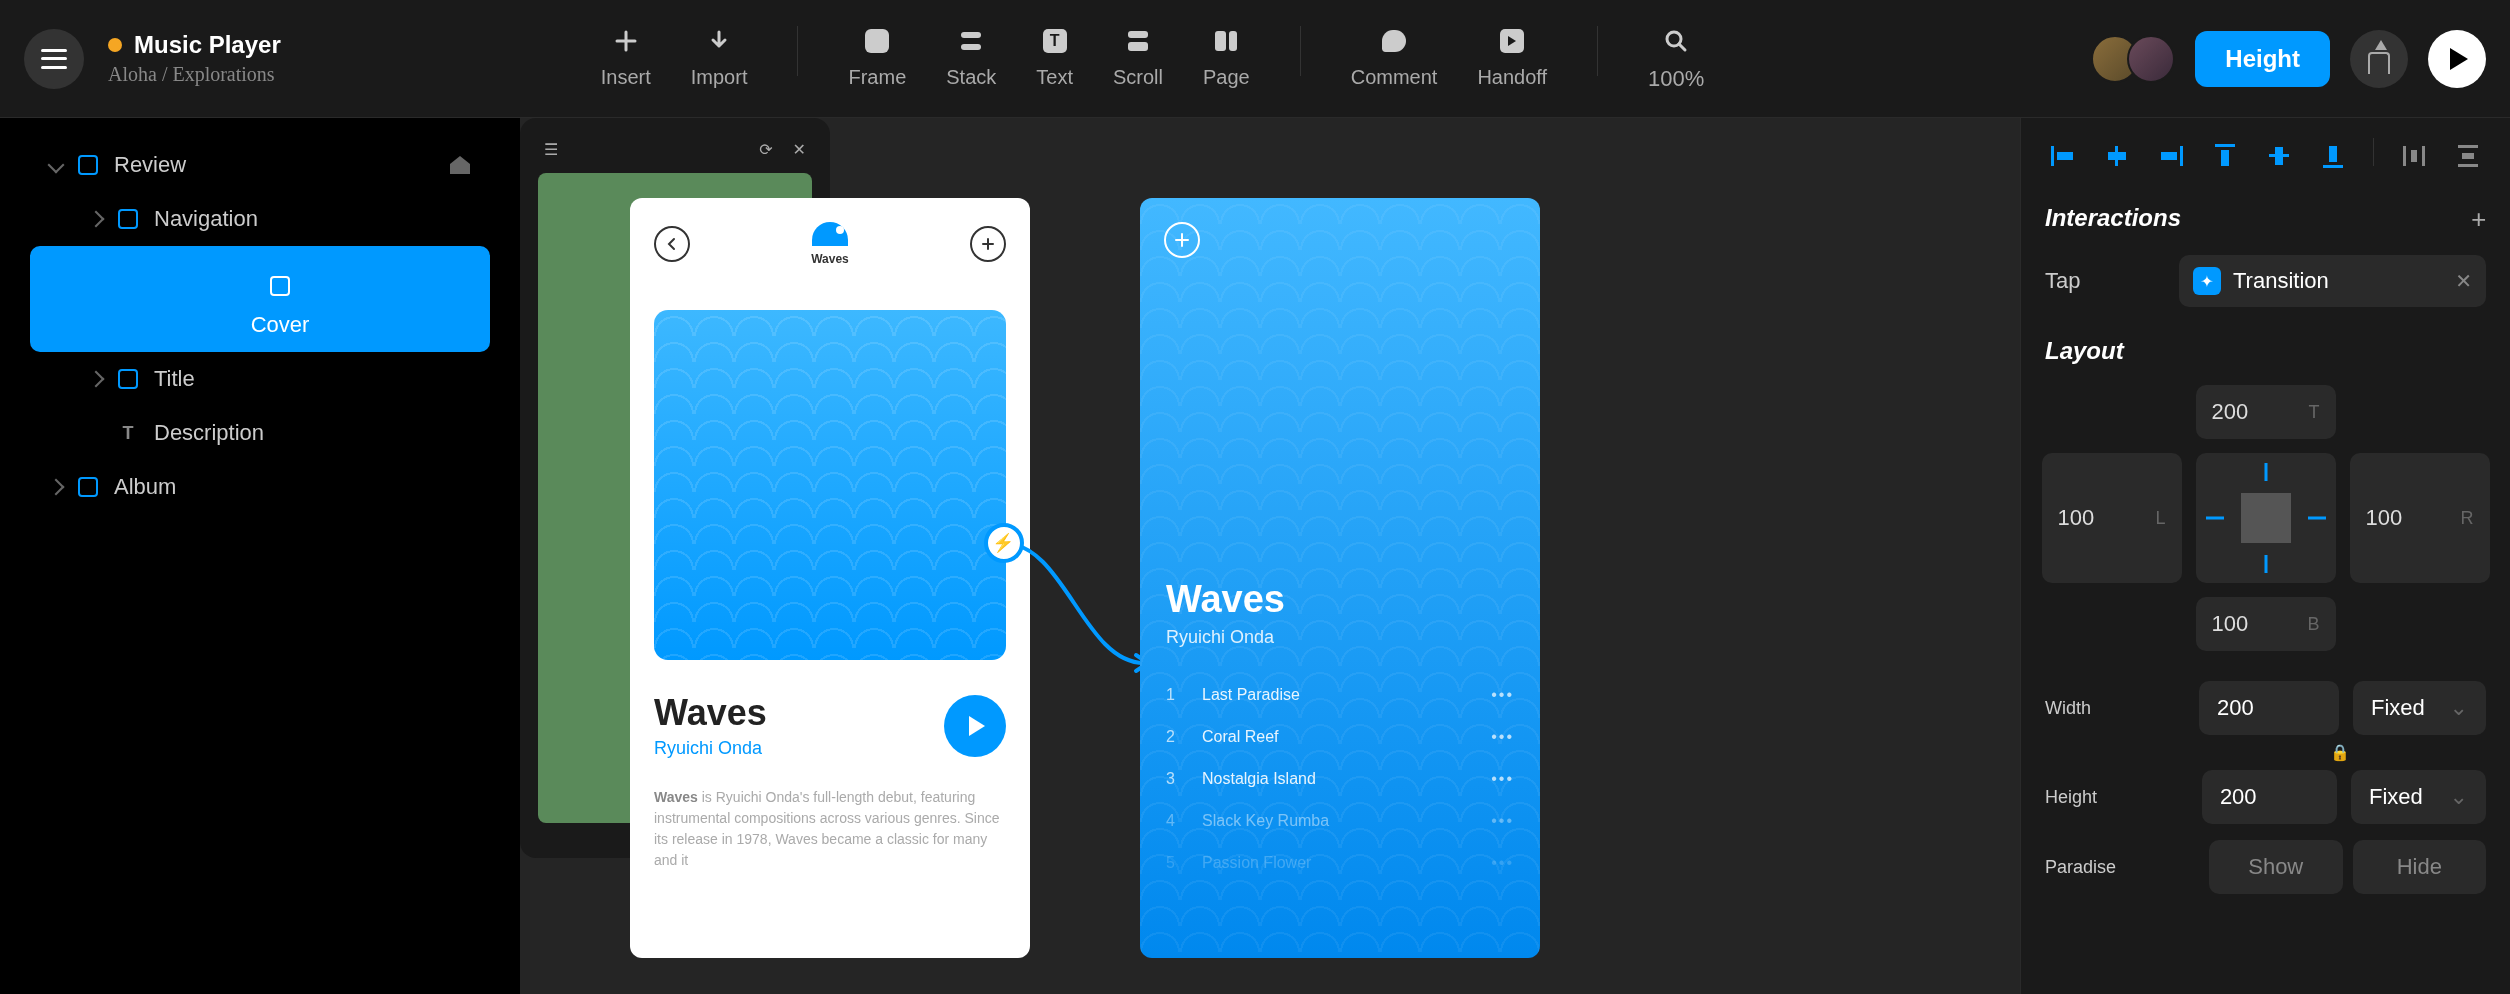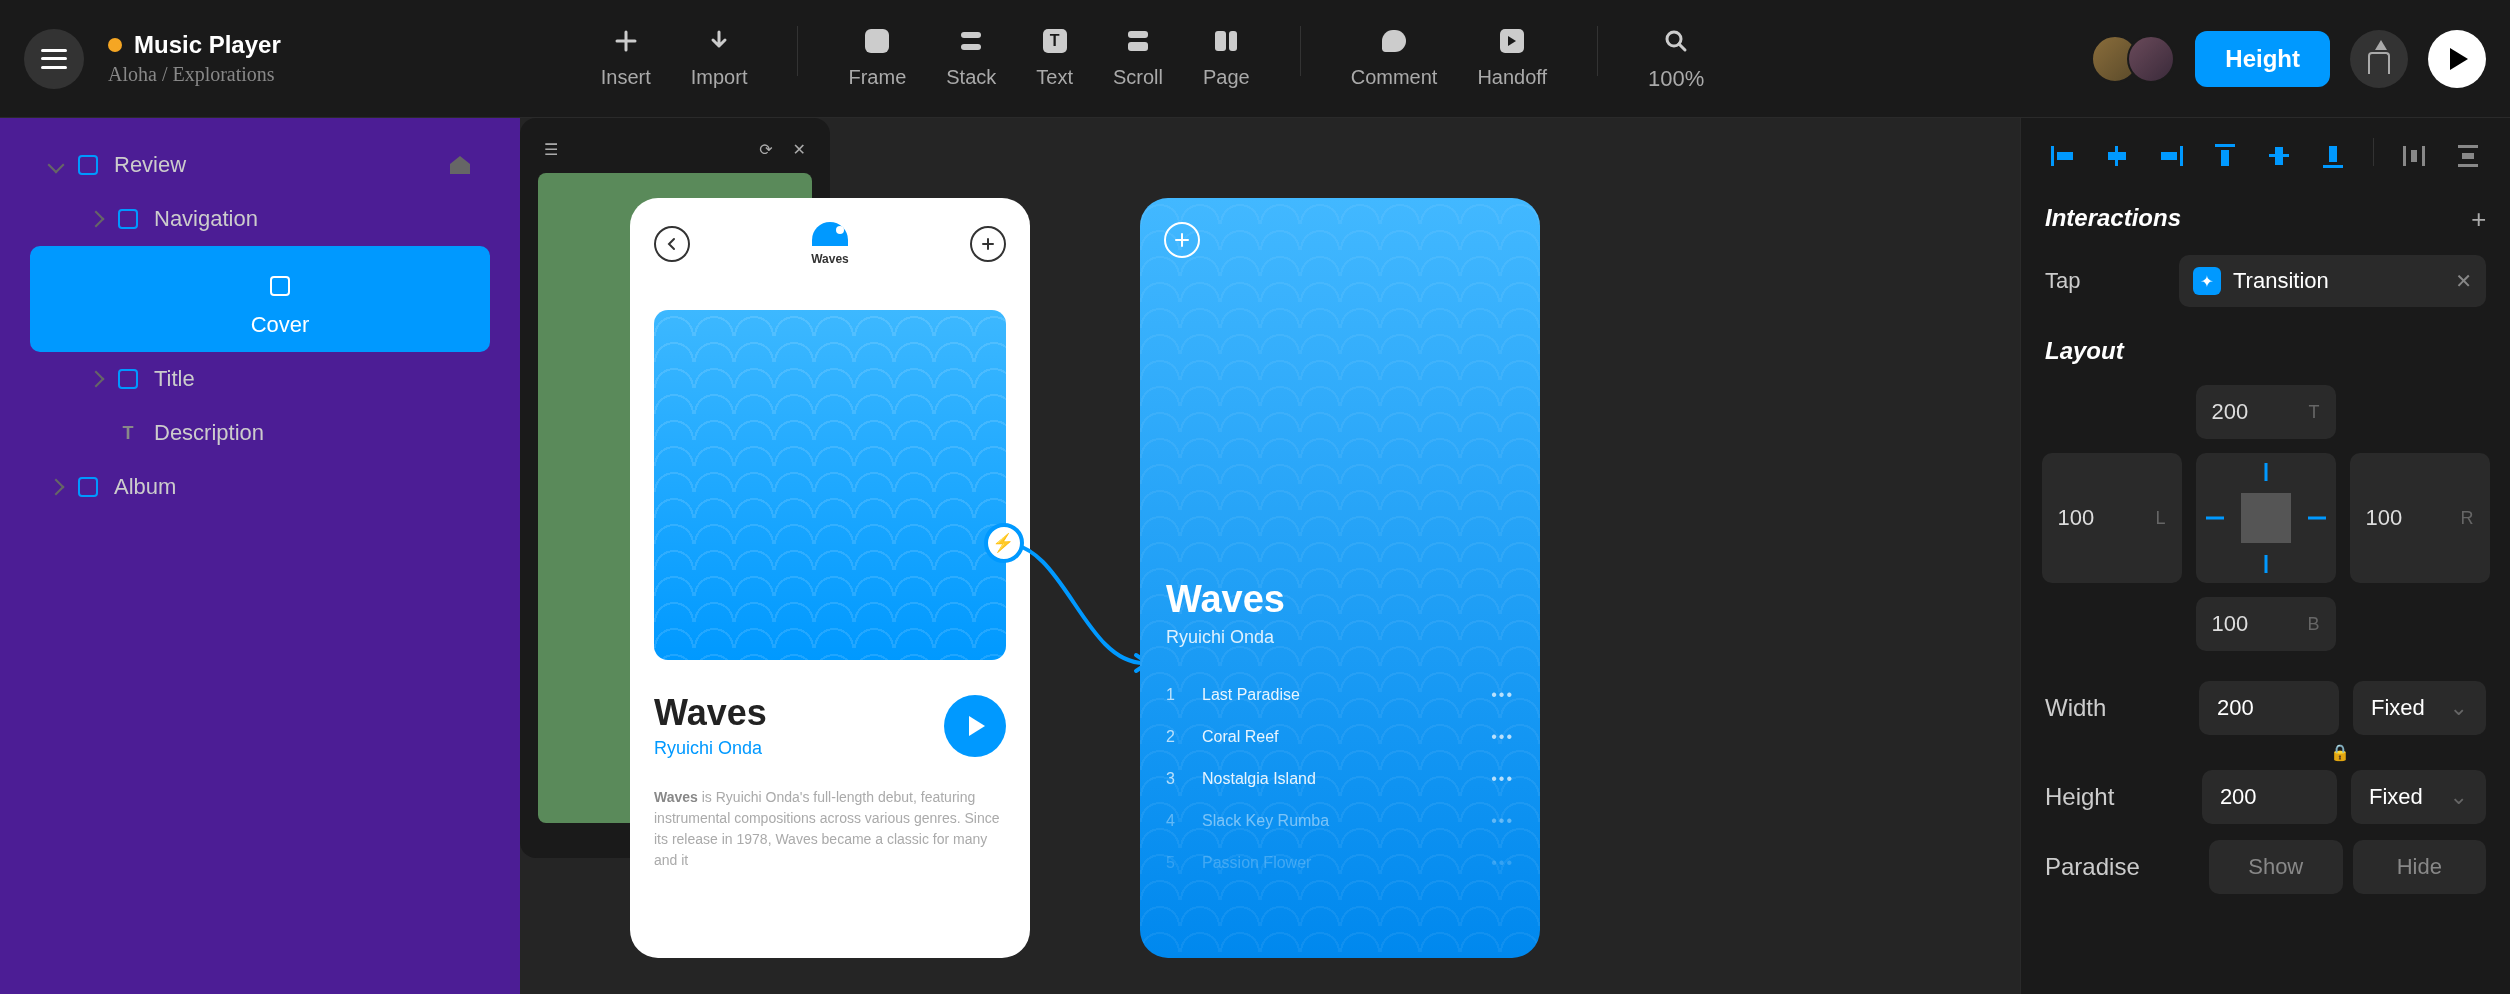--- a/index.html
+++ b/index.html
@@ -26,35 +26,35 @@
 .avatar:last-child { background: linear-gradient(135deg,#6a4a5a,#3a2a3a); }
 .invite-btn { background: #0099ff; color: #fff; padding: 14px 30px; border-radius: 12px; font-size: 24px; font-weight: 600; border: none; }
 .circle-btn { width: 58px; height: 58px; border-radius: 50%; background: #333; display: flex; align-items: center; justify-content: center; }
 .play-btn-top { background: #fff; }
 .play-triangle { width: 0; height: 0; border-left: 18px solid #000; border-top: 11px solid transparent; border-bottom: 11px solid transparent; margin-left: 4px; }
 .share-icon { width: 22px; height: 22px; border: 2px solid #aaa; border-bottom: none; border-radius: 4px 4px 0 0; position: relative; margin-top: 8px; }
 .share-icon::before { content: ''; position: absolute; top: -14px; left: 5px; width: 0; height: 0; border-left: 6px solid transparent; border-right: 6px solid transparent; border-bottom: 10px solid #aaa; }
 
 
 .main { display: flex; height: calc(994px - 118px); }
-.sidebar { width: 520px; background: #4c1d95; padding: 20px 30px; }
+.sidebar { width: 520px; background: #000000; padding: 20px 30px; }
 .tree-row { display: flex; align-items: center; gap: 16px; padding: 14px 20px; border-radius: 10px; font-size: 22px; color: #ccc; }
 .tree-row.active { background: #0099ff; color: #fff; flex-direction: column; }
 .tree-indent-1 { padding-left: 60px; }
 .chevron { width: 12px; height: 12px; border-right: 2px solid #666; border-bottom: 2px solid #666; transform: rotate(45deg); }
 .chevron.right { transform: rotate(-45deg); }
 .layer-icon { width: 20px; height: 20px; border-radius: 4px; }
 .layer-frame { border: 2px solid #0099ff; background: transparent; }
 .layer-frame.active { border-color: #fff; }
 .layer-text { font-weight: bold; font-size: 18px; color: #888; width: 20px; text-align: center; }
 .home-icon { margin-left: auto; width: 20px; height: 18px; background: #666; clip-path: polygon(50% 0, 100% 45%, 100% 100%, 0 100%, 0 45%); }
 
 
 .canvas { flex: 1; background: #252525; position: relative; }
-.artboard { position: absolute; background: #fff; border-radius: 28px; overflow: hidden; }
+.artboard { position: absolute; background: #fff; border-radius: 12px; overflow: hidden; }
 .ab1 { left: 110px; top: 80px; width: 400px; height: 760px; }
 .ab2 { left: 620px; top: 80px; width: 400px; height: 760px; }
 .ab3 { left: 1130px; top: 0; width: 310px; height: 740px; background: #1a1a1a; border-radius: 16px; padding: 18px; }
 .ab1-header { display: flex; align-items: center; justify-content: space-between; padding: 24px; }
 .ab-icon-btn { width: 36px; height: 36px; border: 2px solid #333; border-radius: 50%; display: flex; align-items: center; justify-content: center; font-size: 20px; color: #333; }
 .ab1-logo { text-align: center; }
 .wave-logo { width: 36px; height: 24px; background: #0099ff; border-radius: 18px 18px 0 0; margin: 0 auto 6px; position: relative; }
 .wave-logo::after { content: ''; position: absolute; right: 4px; top: 4px; width: 8px; height: 8px; background: #fff; border-radius: 50%; }
 .ab1-logo-text { font-size: 12px; font-weight: 700; color: #333; }
 .album-art { margin: 20px 24px; height: 350px; background: linear-gradient(180deg, #3db8ff, #0099ff); border-radius: 14px; position: relative; overflow: hidden; }
@@ -101,21 +101,21 @@
 .layout-input { background: #2a2a2a; border-radius: 10px; padding: 14px 16px; display: flex; align-items: center; justify-content: space-between; font-size: 22px; color: #ddd; }
 .layout-input .suffix { color: #666; font-size: 18px; }
 .layout-center { background: #2a2a2a; border-radius: 10px; display: flex; align-items: center; justify-content: center; position: relative; height: 130px; }
 .layout-center .box { width: 50px; height: 50px; background: #555; }
 .layout-center .handle { position: absolute; background: #0099ff; }
 .handle.t { top: 10px; left: 50%; width: 3px; height: 18px; transform: translateX(-50%); }
 .handle.b { bottom: 10px; left: 50%; width: 3px; height: 18px; transform: translateX(-50%); }
 .handle.l { left: 10px; top: 50%; height: 3px; width: 18px; transform: translateY(-50%); }
 .handle.r { right: 10px; top: 50%; height: 3px; width: 18px; transform: translateY(-50%); }
 .prop-row { display: flex; align-items: center; gap: 14px; margin-bottom: 16px; }
-.prop-label { width: 150px; font-size: 24px; color: #ccc; }
+.prop-label { width: 150px; font-size: 18px; color: #ccc; }
 .prop-input { background: #2a2a2a; border-radius: 10px; padding: 14px 18px; font-size: 22px; width: 140px; }
 .prop-select { background: #2a2a2a; border-radius: 10px; padding: 14px 18px; font-size: 22px; width: 140px; display: flex; justify-content: space-between; align-items: center; }
 .lock-icon { color: #0099ff; font-size: 16px; margin: 0 6px; }
 .toggle-row { display: flex; gap: 10px; }
 .toggle-btn { flex: 1; background: #2a2a2a; border-radius: 10px; padding: 14px; text-align: center; font-size: 22px; color: #888; }
 
 svg { display: block; }
 </style>
 </head>
 <body>

